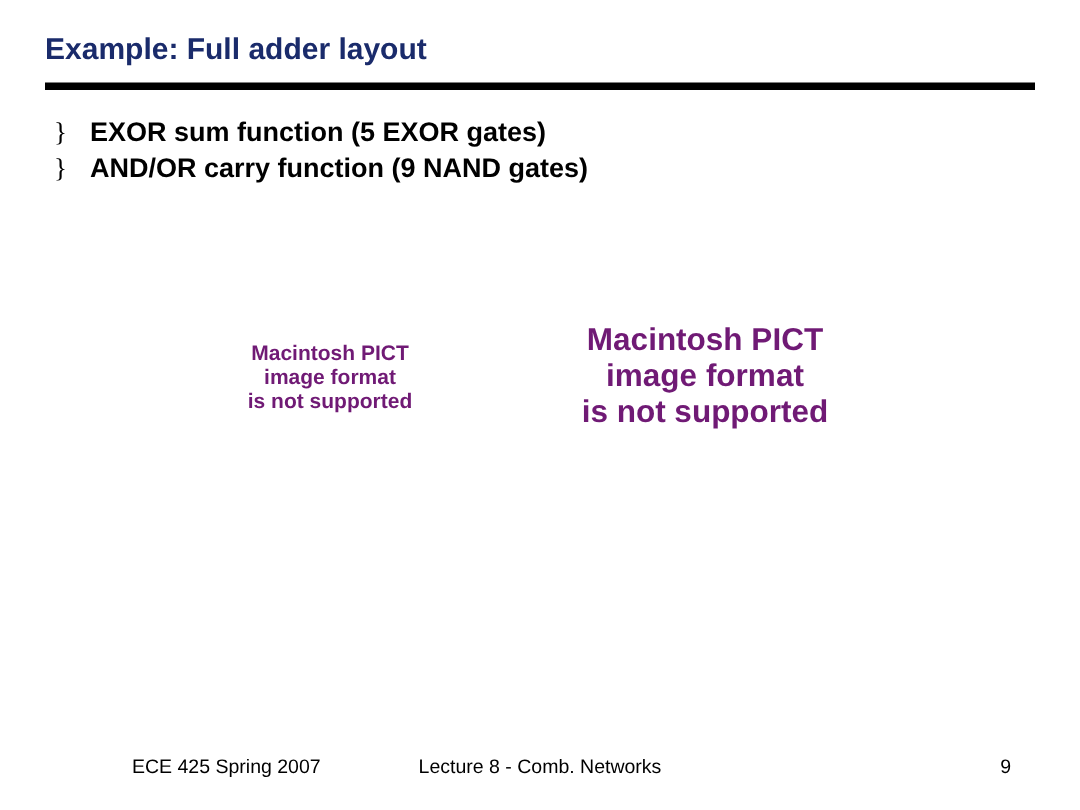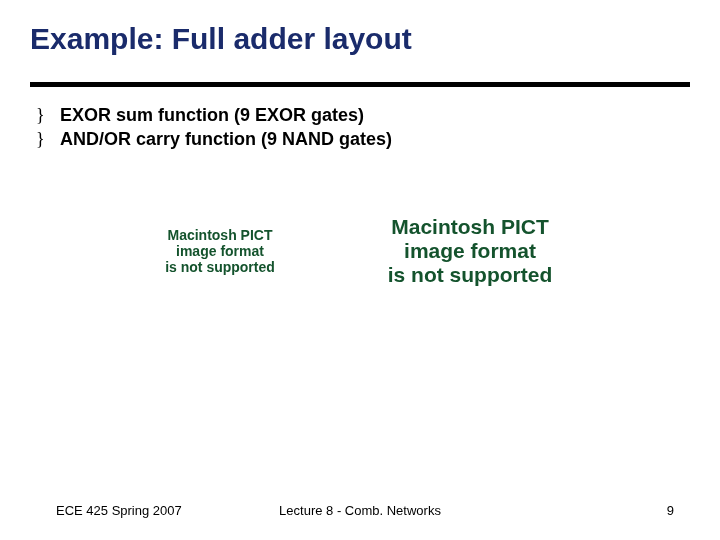--- a/index.html
+++ b/index.html
@@ -5,24 +5,24 @@
   * { margin: 0; padding: 0; box-sizing: border-box; }
   html, body { width: 720px; height: 540px; background: #fff; font-family: Arial, Helvetica, sans-serif; }
   .slide {
     width: 720px;
     height: 540px;
     position: relative;
     background: #fff;
     padding: 22px 30px 0 30px;
   }
   .title {
-    font-size: 30px;
+    font-size: 20px;
     font-weight: bold;
     color: #1a2b6b;
-    margin-bottom: 26px;
+    margin-bottom: 10px;
   }
   .rule {
     height: 5px;
     background: #000;
     width: 100%;
     margin-bottom: 16px;
   }
   .bullets {
     list-style: none;
     padding-left: 6px;
@@ -52,52 +52,52 @@
     display: flex;
     justify-content: center;
     gap: 20px;
     align-items: center;
   }
   .pict {
     display: flex;
     flex-direction: column;
     align-items: center;
     justify-content: center;
-    color: #14532d;
+    color: #701a75;
     font-weight: bold;
     text-align: center;
     line-height: 1.15;
   }
   .pict.small { font-size: 14px; width: 200px; }
   .pict.large { font-size: 21px; width: 260px; }
   .footer {
     position: absolute;
     bottom: 22px;
     left: 0;
     width: 100%;
     display: flex;
     justify-content: space-between;
     align-items: baseline;
-    padding: 0 46px 0 56px;
+    padding: 0 46px 0 88px;
     font-size: 13px;
     color: #000;
   }
   .footer .center { position: absolute; left: 0; width: 100%; text-align: center; }
   .footer .right { margin-left: auto; }
 </style>
 </head>
 <body>
 
 <div class="slide">
 
   <div class="title">Example: Full adder layout</div>
   <div class="rule"></div>
 
   <ul class="bullets">
-    <li>EXOR sum function (9 EXOR gates)</li>
+    <li>EXOR sum function (5 EXOR gates)</li>
     <li>AND/OR carry function (9 NAND gates)</li>
   </ul>
 
   <div class="images">
     <div class="pict small">
       <span>Macintosh PICT</span>
       <span>image format</span>
       <span>is not supported</span>
     </div>
     <div class="pict large">

